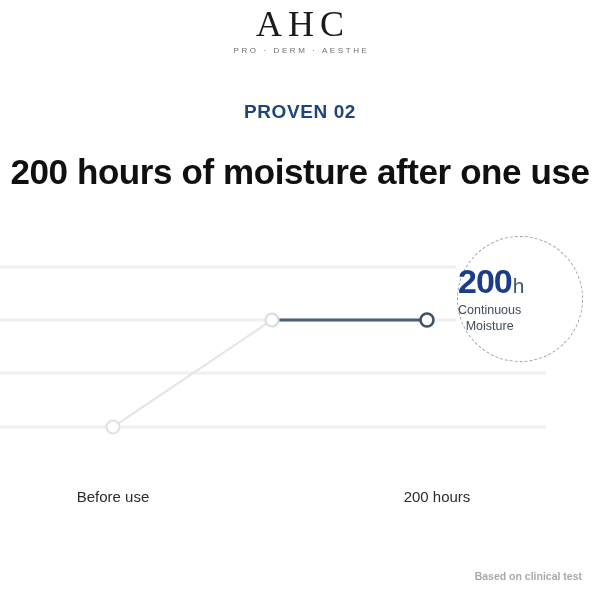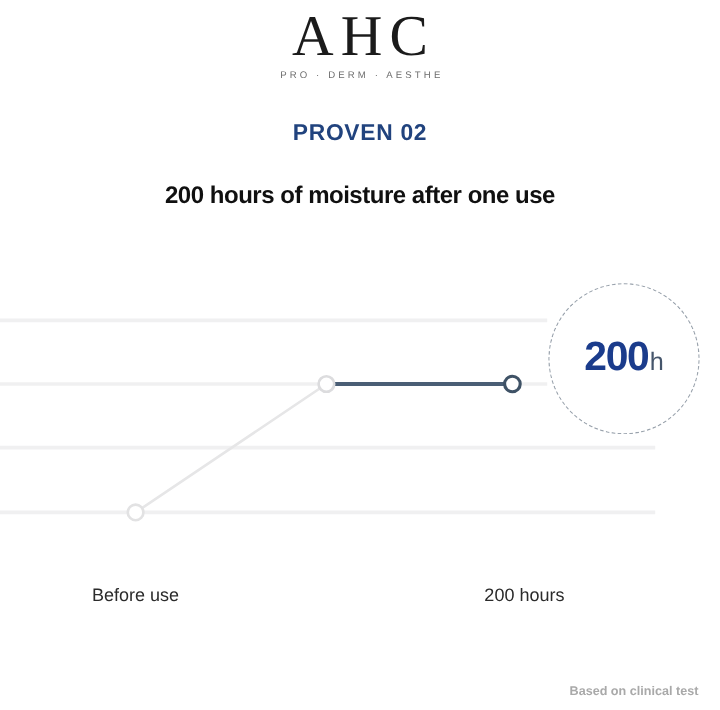--- a/index.html
+++ b/index.html
@@ -23,21 +23,21 @@
   
   .brand {
     position: absolute;
     top: 6px;
     left: 0;
     width: 600px;
     text-align: center;
   }
   .brand-mark {
     font-family: "Liberation Serif", serif;
-    font-size: 48px;
+    font-size: 36px;
     font-weight: 400;
     letter-spacing: 6px;
     color: #1b1b1b;
     line-height: 1.05;
     padding-left: 6px;
   }
   .brand-tagline {
     margin-top: 2px;
     font-family: "Liberation Sans", sans-serif;
     font-size: 8px;
@@ -60,21 +60,21 @@
     color: #21437e;
   }
 
   
   .headline {
     position: absolute;
     top: 152px;
     left: 0;
     width: 600px;
     text-align: center;
-    font-size: 20px;
+    font-size: 35px;
     font-weight: 700;
     letter-spacing: -0.4px;
     color: #101010;
   }
 
   
   .chart {
     position: absolute;
     top: 230px;
     left: 0;
@@ -107,21 +107,21 @@
     position: absolute;
     left: 457px;
     top: 236px;
     width: 126px;
     height: 126px;
     border-radius: 50%;
     background: #ffffff;
     border: 1px dashed #9aa3ad;
     display: flex;
     flex-direction: column;
-    align-items: center;
+    align-items: flex-start;
     justify-content: center;
   }
   .badge-value {
     display: flex;
     align-items: baseline;
     justify-content: center;
     line-height: 1;
     margin-bottom: 5px;
   }
   .badge-number {
@@ -196,20 +196,24 @@
         <circle cx="427" cy="90" r="6.5" fill="#ffffff" stroke="#3f5266" stroke-width="2.6"></circle>
       </g>
     </svg>
   </div>
 
   <div class="badge">
     <div class="badge-value">
       <span class="badge-number">200</span>
       <span class="badge-unit">h</span>
     </div>
+    <div class="badge-caption">
+      <div>Continuous</div>
+      <div>Moisture</div>
+    </div>
   </div>
 
   <div class="axis-labels">
     <span class="axis-label a0">Before use</span>
     <span class="axis-label a1">200 hours</span>
   </div>
 
   <div class="footnote">Based on clinical test</div>
 
 </div>

